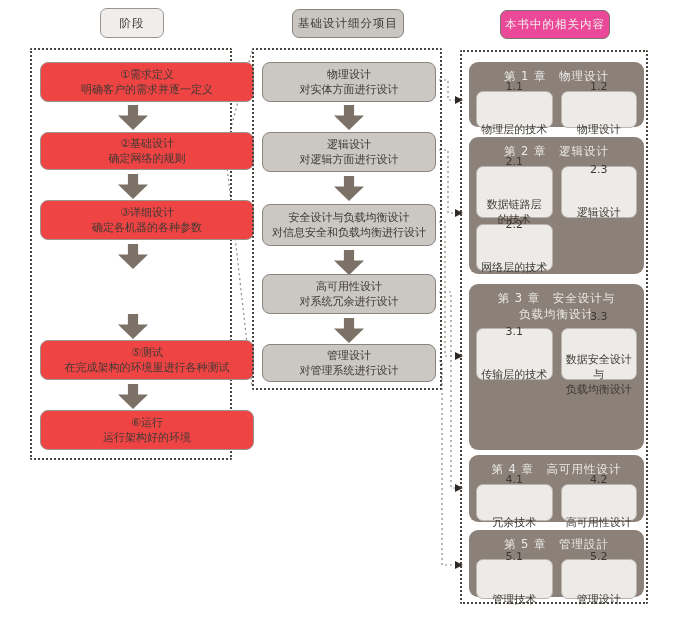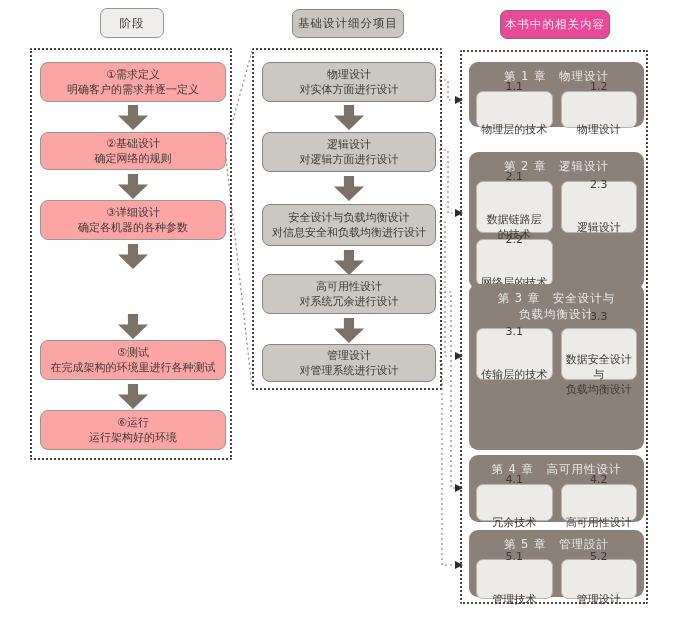--- a/index.html
+++ b/index.html
@@ -17,21 +17,21 @@
   .hdr-mid{background:#c9c5c0;border:1px solid #8a847d;}
   .hdr-dark{background:#ec4899;border:1px solid #7c736b;color:#f1efec;}
   .frame{
     position:absolute;border:2px dotted #4a443e;border-radius:2px;box-sizing:border-box;
   }
   .box{
     position:absolute;left:8px;display:flex;flex-direction:column;align-items:center;
     justify-content:center;border-radius:8px;box-sizing:border-box;text-align:center;
     line-height:1.4;
   }
-  .box-light{width:186px;background:#fca5a5;border:1px solid #9b958e;justify-content:center;}
+  .box-light{width:214px;background:#ef4444;border:1px solid #9b958e;justify-content:center;}
   .box-mid{width:174px;background:#cbc7c2;border:1px solid #8a847d;}
   .b-title{font-size:11px;}
   .b-desc{font-size:11px;}
   .down-arrow{
     position:absolute;width:30px;height:25px;background:#7b7167;
     clip-path:polygon(33% 0%,67% 0%,67% 42%,100% 42%,50% 100%,0% 42%,33% 42%);
   }
   .chapter{
     position:absolute;left:7px;width:175px;background:#8b8179;border-radius:9px;
     box-sizing:border-box;padding:4px 7px 6px 7px;
@@ -148,21 +148,21 @@
           <span>1.1</span>
           <span class="pre">物理层的技术</span>
         </div>
         <div class="sub-box h37">
           <span>1.2</span>
           <span class="pre">物理设计</span>
         </div>
       </div>
     </div>
 
-    <div class="chapter" style="top:100px;height:137px">
+    <div class="chapter" style="top:85px;height:137px">
       <div class="ch-title">第 2 章　逻辑设计</div>
       <div class="sections">
         <div class="sub-box h52">
           <span>2.1</span>
           <span class="pre">数据链路层
 的技术</span>
         </div>
         <div class="sub-box h52">
           <span>2.3</span>
           <span class="pre">逻辑设计</span>

